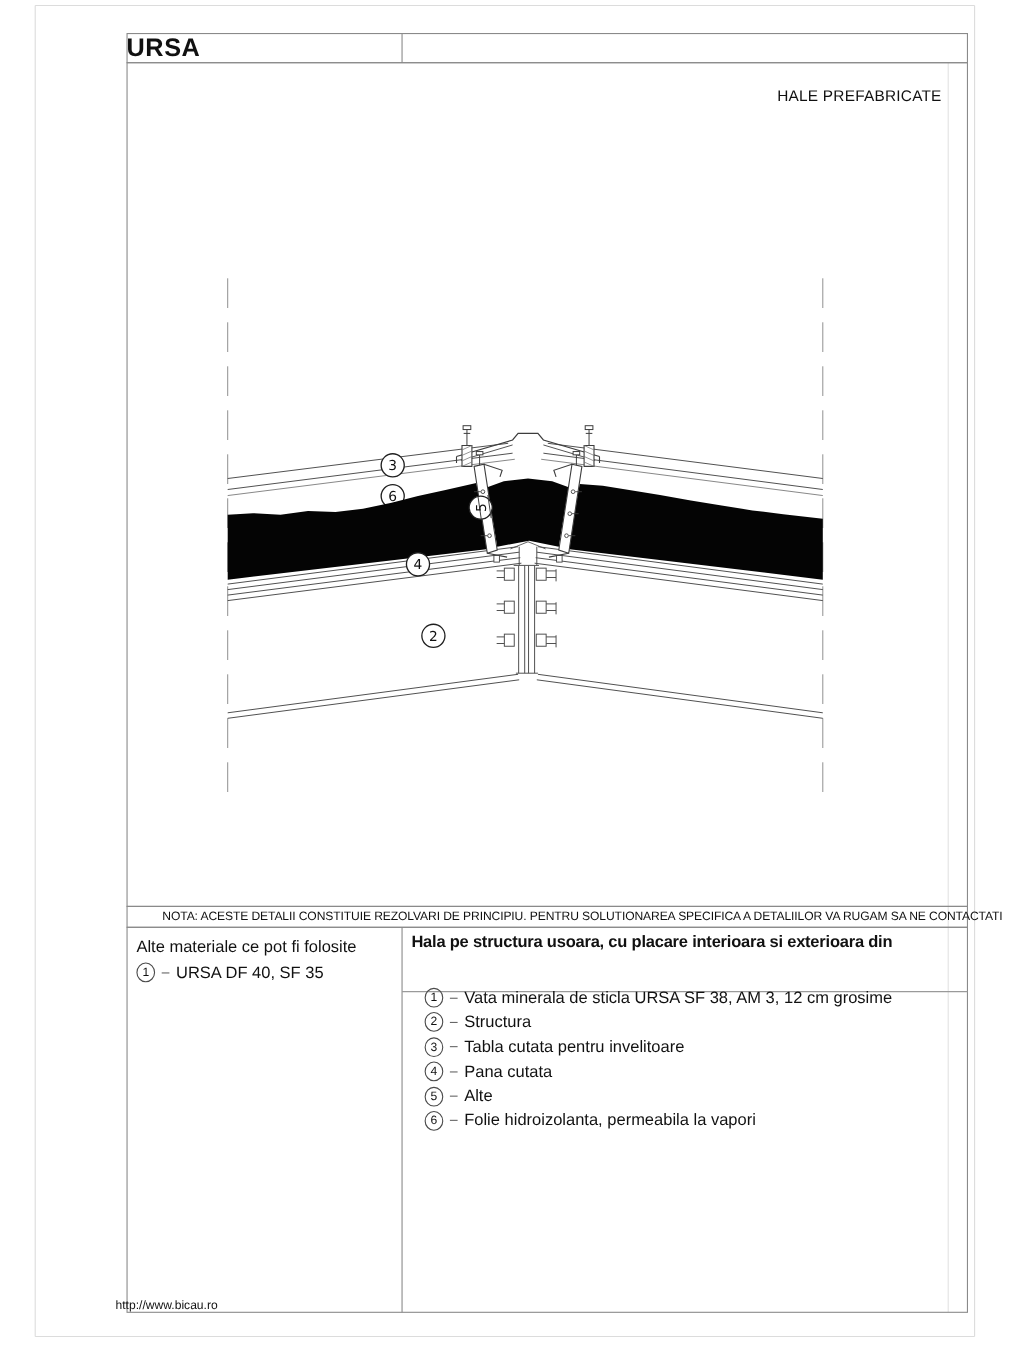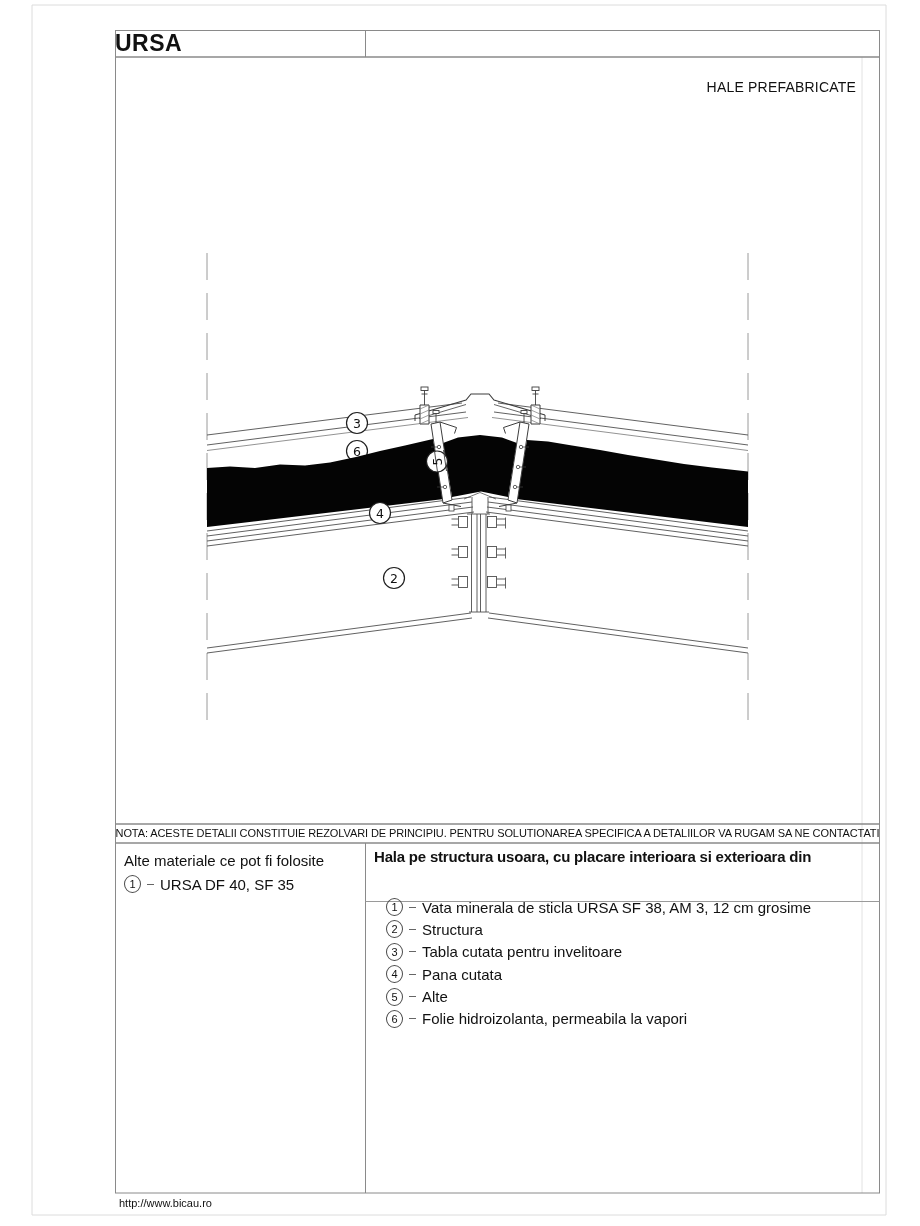--- a/index.html
+++ b/index.html
@@ -5,34 +5,34 @@
   html,body{margin:0;padding:0;background:#ffffff;}
   body{width:920px;height:1226px;position:relative;overflow:hidden;
        font-family:"Liberation Sans",sans-serif;color:#111;}
   .abs{position:absolute;}
   #drawing-svg{position:absolute;left:0;top:0;}
   .logo{left:115px;top:30px;width:250px;height:27px;line-height:27px;
         text-align:left;font-weight:bold;font-size:23px;letter-spacing:.5px;}
   .doc-title{left:365px;top:30px;width:491px;height:27px;line-height:27px;
         text-align:right;font-size:14px;letter-spacing:.2px;margin-top:44px;}
   .nota{left:115px;top:824px;width:765px;height:19px;line-height:19px;
-        text-align:center;font-size:11px;letter-spacing:-.1px;white-space:nowrap;}
+        text-align:center;font-size:11px;letter-spacing:-.1px;white-space:nowrap;padding-left:32px;}
   .left-heading{left:124px;top:852px;font-size:15px;}
   .item-row{display:flex;align-items:center;gap:6px;}
   .left-item{left:124px;top:875px;}
   .num-circle{width:15px;height:16px;border:1px solid #4a4a4a;border-radius:50%;
         font-size:11px;line-height:16px;text-align:center;flex:0 0 auto;}
   .dash{width:7px;height:1px;background:#666;flex:0 0 auto;}
   .item-text{font-size:15px;white-space:nowrap;}
   .panel-title{left:374px;top:847px;width:506px;font-weight:bold;font-size:15px;
         letter-spacing:-.2px;line-height:20.5px;}
   .panel-title div{white-space:nowrap;}
   .legend{left:386px;top:899px;display:flex;flex-direction:column;}
   .legend .item-row{height:16px;margin-bottom:6.4px;}
-  .footer-url{left:119px;top:1181px;font-size:11px;margin-top:16px;}
+  .footer-url{left:105px;top:1181px;font-size:11px;}
 </style>
 </head>
 <body>
 
 <svg id="drawing-svg" width="920" height="1226" viewBox="0 0 920 1226">
 
   <g stroke="#dcdcdc" stroke-width="1" fill="none">
     <path d="M32,5 H886 M32,5 V1215 M886,5 V1215 M32,1215 H886"></path>
     <path d="M862,57 V1193" stroke="#e2e2e2"></path>
   </g>

